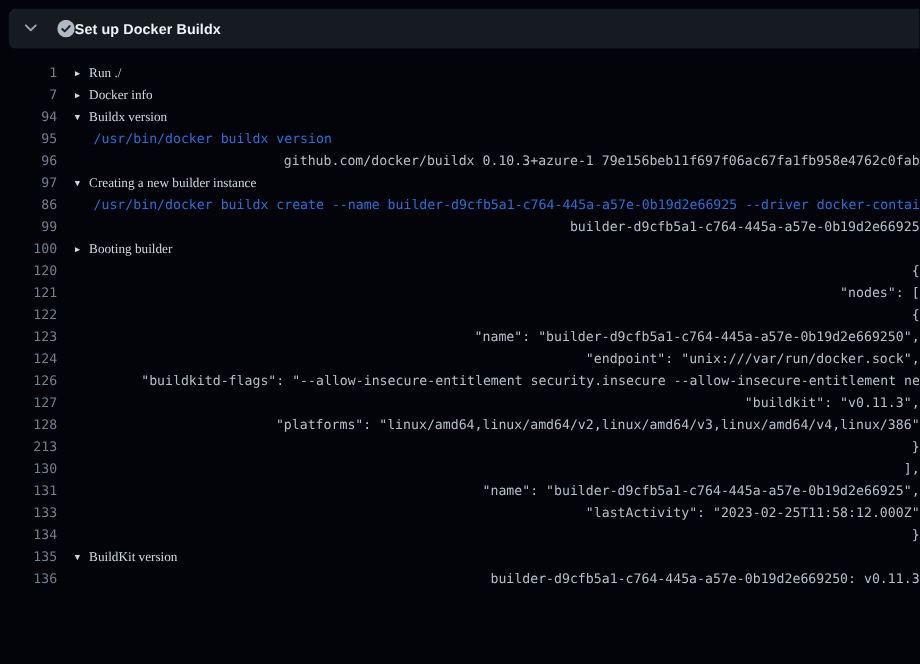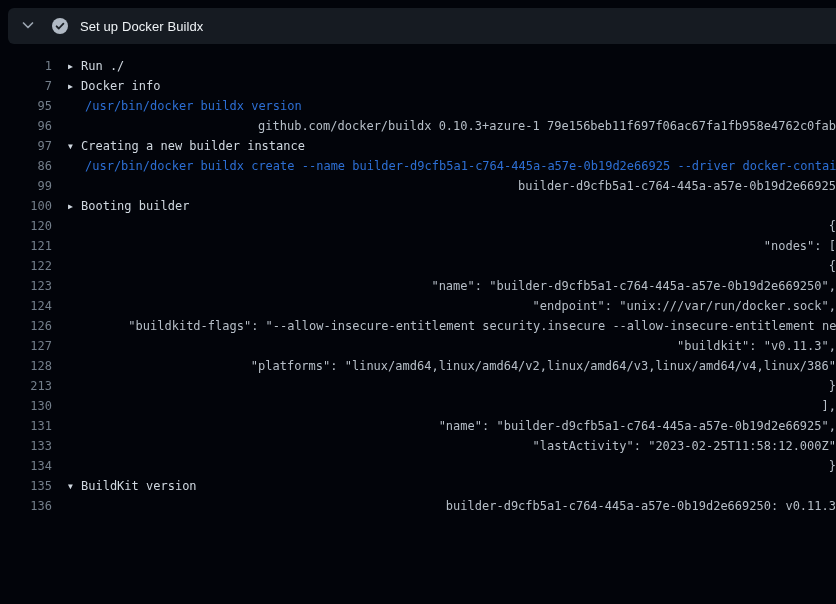--- a/index.html
+++ b/index.html
@@ -20,24 +20,23 @@
     box-sizing:border-box;
   }
   .chev-btn {
     width:28px; height:28px; margin-left:6px;
     background:transparent; border:none; padding:0;
     display:flex; align-items:center; justify-content:center;
     cursor:pointer;
   }
   .status-icon { margin-left:10px; display:flex; align-items:center; }
   .step-title {
-    margin-left:12px;
     color: var(--title-color, #eff3f6);
     font-size:13px;
-    font-weight:400;
+    font-weight:700;
     letter-spacing:0.1px;
   }
   .log {
     padding-top:12px;
     font-family:"DejaVu Sans Mono","Liberation Mono",monospace;
     font-size:12px;
     line-height:20px;
   }
   .row { display:flex; height:20px; white-space:pre; overflow:hidden; }
   .gutter {
@@ -49,21 +48,21 @@
   .content { margin-left:16px; flex:1 1 auto; overflow:hidden; }
   .row.child .content { padding-left:17px; }
   .arrow {
     display:inline-block;
     width:11px;
     font-size:8px;
     color: var(--group-color, #d0d8e0);
     transform:translateY(-1px);
   }
   .row.group { cursor:pointer; }
-  .row.group .label { margin-left:2px; color: var(--group-color, #d0d8e0); }
+  .row.group .label { margin-left:2px; color: var(--group-color, #d0d8e0); font-family: Liberation Serif, serif; }
   .content.cmd { color: var(--accent-blue, #2d6fd4); }
   .content.out { color: var(--out-color, #b7bfc8); text-align: right; }
 </style>
 </head>
 <body style="--page-bg: #02040a; --header-bg: #161b22; --title-color: #eff3f6; --gutter-color: #747f8b; --group-color: #d0d8e0; --out-color: #b7bfc8; --accent-blue: #2d6fd4;">
 
 <div class="step-header">
   <button class="chev-btn">
     <span>
       <svg width="16" height="16" viewBox="0 0 16 16">
@@ -76,20 +75,21 @@
       <circle cx="8" cy="8" r="8" fill="#b0b9c4"></circle>
       <path d="M4.6 8.3l2.2 2.2 4.6-4.8" fill="none" stroke="#1b2026" stroke-width="1.8" stroke-linecap="round" stroke-linejoin="round"></path>
     </svg>
   </span>
   <span class="step-title">Set up Docker Buildx</span>
 </div>
 
 <div class="log" id="log">
     <div class="row group"><span class="gutter">1</span><span class="content"><span class="arrow">▶</span><span class="label">Run ./</span></span></div>
     <div class="row group"><span class="gutter">7</span><span class="content"><span class="arrow">▶</span><span class="label">Docker info</span></span></div>
+    <div class="row group"><span class="gutter">94</span><span class="content"><span class="arrow">▼</span><span class="label">Buildx version</span></span></div>
     <div class="row child"><span class="gutter">95</span><span class="content cmd">/usr/bin/docker buildx version</span></div>
     <div class="row child"><span class="gutter">96</span><span class="content out">github.com/docker/buildx 0.10.3+azure-1 79e156beb11f697f06ac67fa1fb958e4762c0fab</span></div>
     <div class="row group"><span class="gutter">97</span><span class="content"><span class="arrow">▼</span><span class="label">Creating a new builder instance</span></span></div>
     <div class="row child"><span class="gutter">86</span><span class="content cmd">/usr/bin/docker buildx create --name builder-d9cfb5a1-c764-445a-a57e-0b19d2e66925 --driver docker-container</span></div>
     <div class="row child"><span class="gutter">99</span><span class="content out">builder-d9cfb5a1-c764-445a-a57e-0b19d2e66925</span></div>
     <div class="row group"><span class="gutter">100</span><span class="content"><span class="arrow">▶</span><span class="label">Booting builder</span></span></div>
     <div class="row child"><span class="gutter">120</span><span class="content out">{</span></div>
     <div class="row child"><span class="gutter">121</span><span class="content out">  "nodes": [</span></div>
     <div class="row child"><span class="gutter">122</span><span class="content out">    {</span></div>
     <div class="row child"><span class="gutter">123</span><span class="content out">      "name": "builder-d9cfb5a1-c764-445a-a57e-0b19d2e669250",</span></div>

